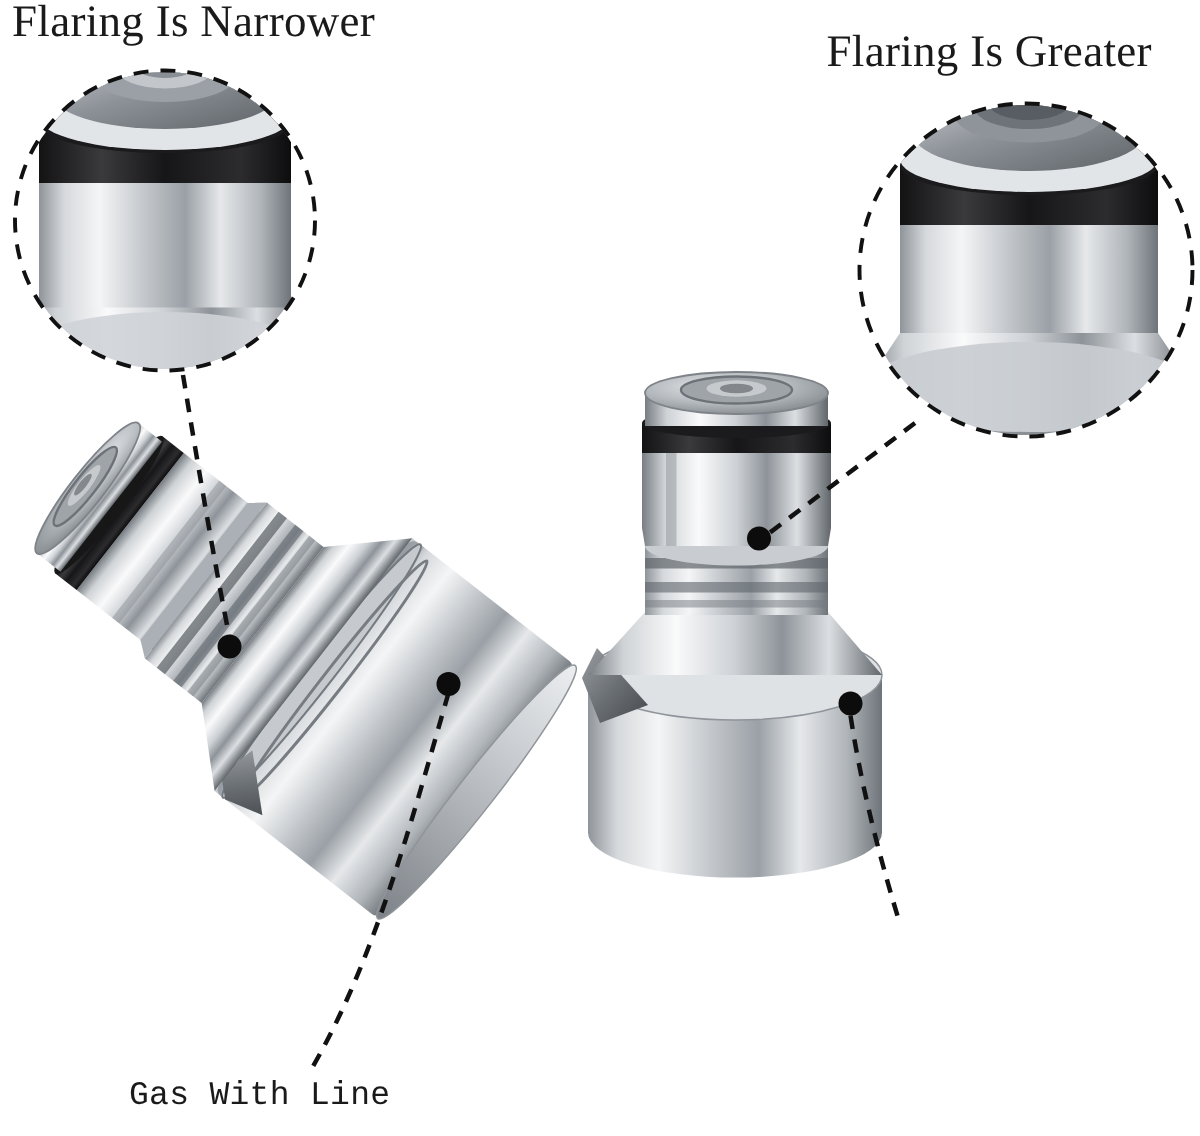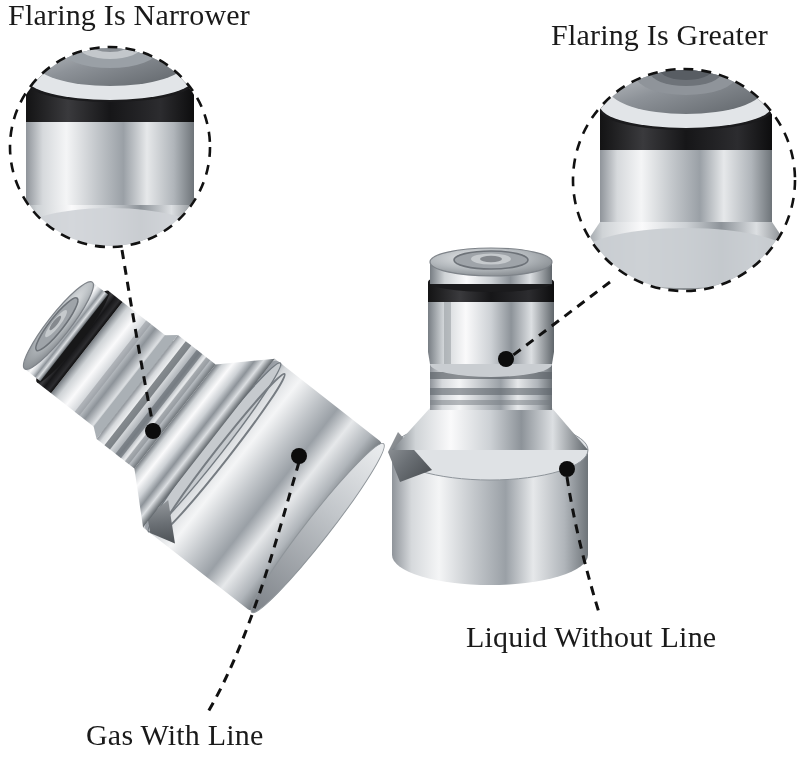--- a/index.html
+++ b/index.html
@@ -6,21 +6,21 @@
   body{width:800px;height:757px;position:relative;overflow:hidden;
        font-family:"Liberation Serif","DejaVu Serif",serif;}
 
   #stage{position:absolute;left:0;top:0;width:676px;height:757px;background:#fff;}
 
   .label{position:absolute;color:#1a1a1a;font-weight:400;white-space:nowrap;
          font-family:"Liberation Serif","DejaVu Serif",serif;letter-spacing:.2px;}
 
   #lbl-tl{left:8px;  top:-2px;  font-size:30px;}
   #lbl-tr{left:551px;top:18px;  font-size:30px;text-align:center;}
-  #lbl-bl{left:86px; top:718px; font-size:30px;}
+  #lbl-bl{left:86px; top:718px; font-size:22px;font-family:Liberation Mono, monospace;}
   #lbl-br{left:466px;top:620px; font-size:30px;}
 
   svg.art{position:absolute;left:0;top:0;width:800px;height:757px;overflow:visible;}
 
   .dashcircle{fill:none;stroke:#111;stroke-width:2.6;stroke-dasharray:10 8;stroke-linecap:butt;}
   .leader{fill:none;stroke:#111;stroke-width:3;stroke-dasharray:9 7;stroke-linecap:butt;}
   .dot{fill:#0c0c0c;}
 </style>
 </head>
 <body>
@@ -237,15 +237,14 @@
       <circle class="dot" cx="567" cy="469" r="8"></circle>
     </g>
   </svg>
 
   <div class="label" id="lbl-tl">Flaring Is Narrower</div>
 
   <div class="label" id="lbl-tr">Flaring Is Greater</div>
 
   <div class="label" id="lbl-bl">Gas With Line</div>
 
-  <div class="label" id="lbl-br">Liquid Without Line</div>
 
 </div>
 
 </body></html>

